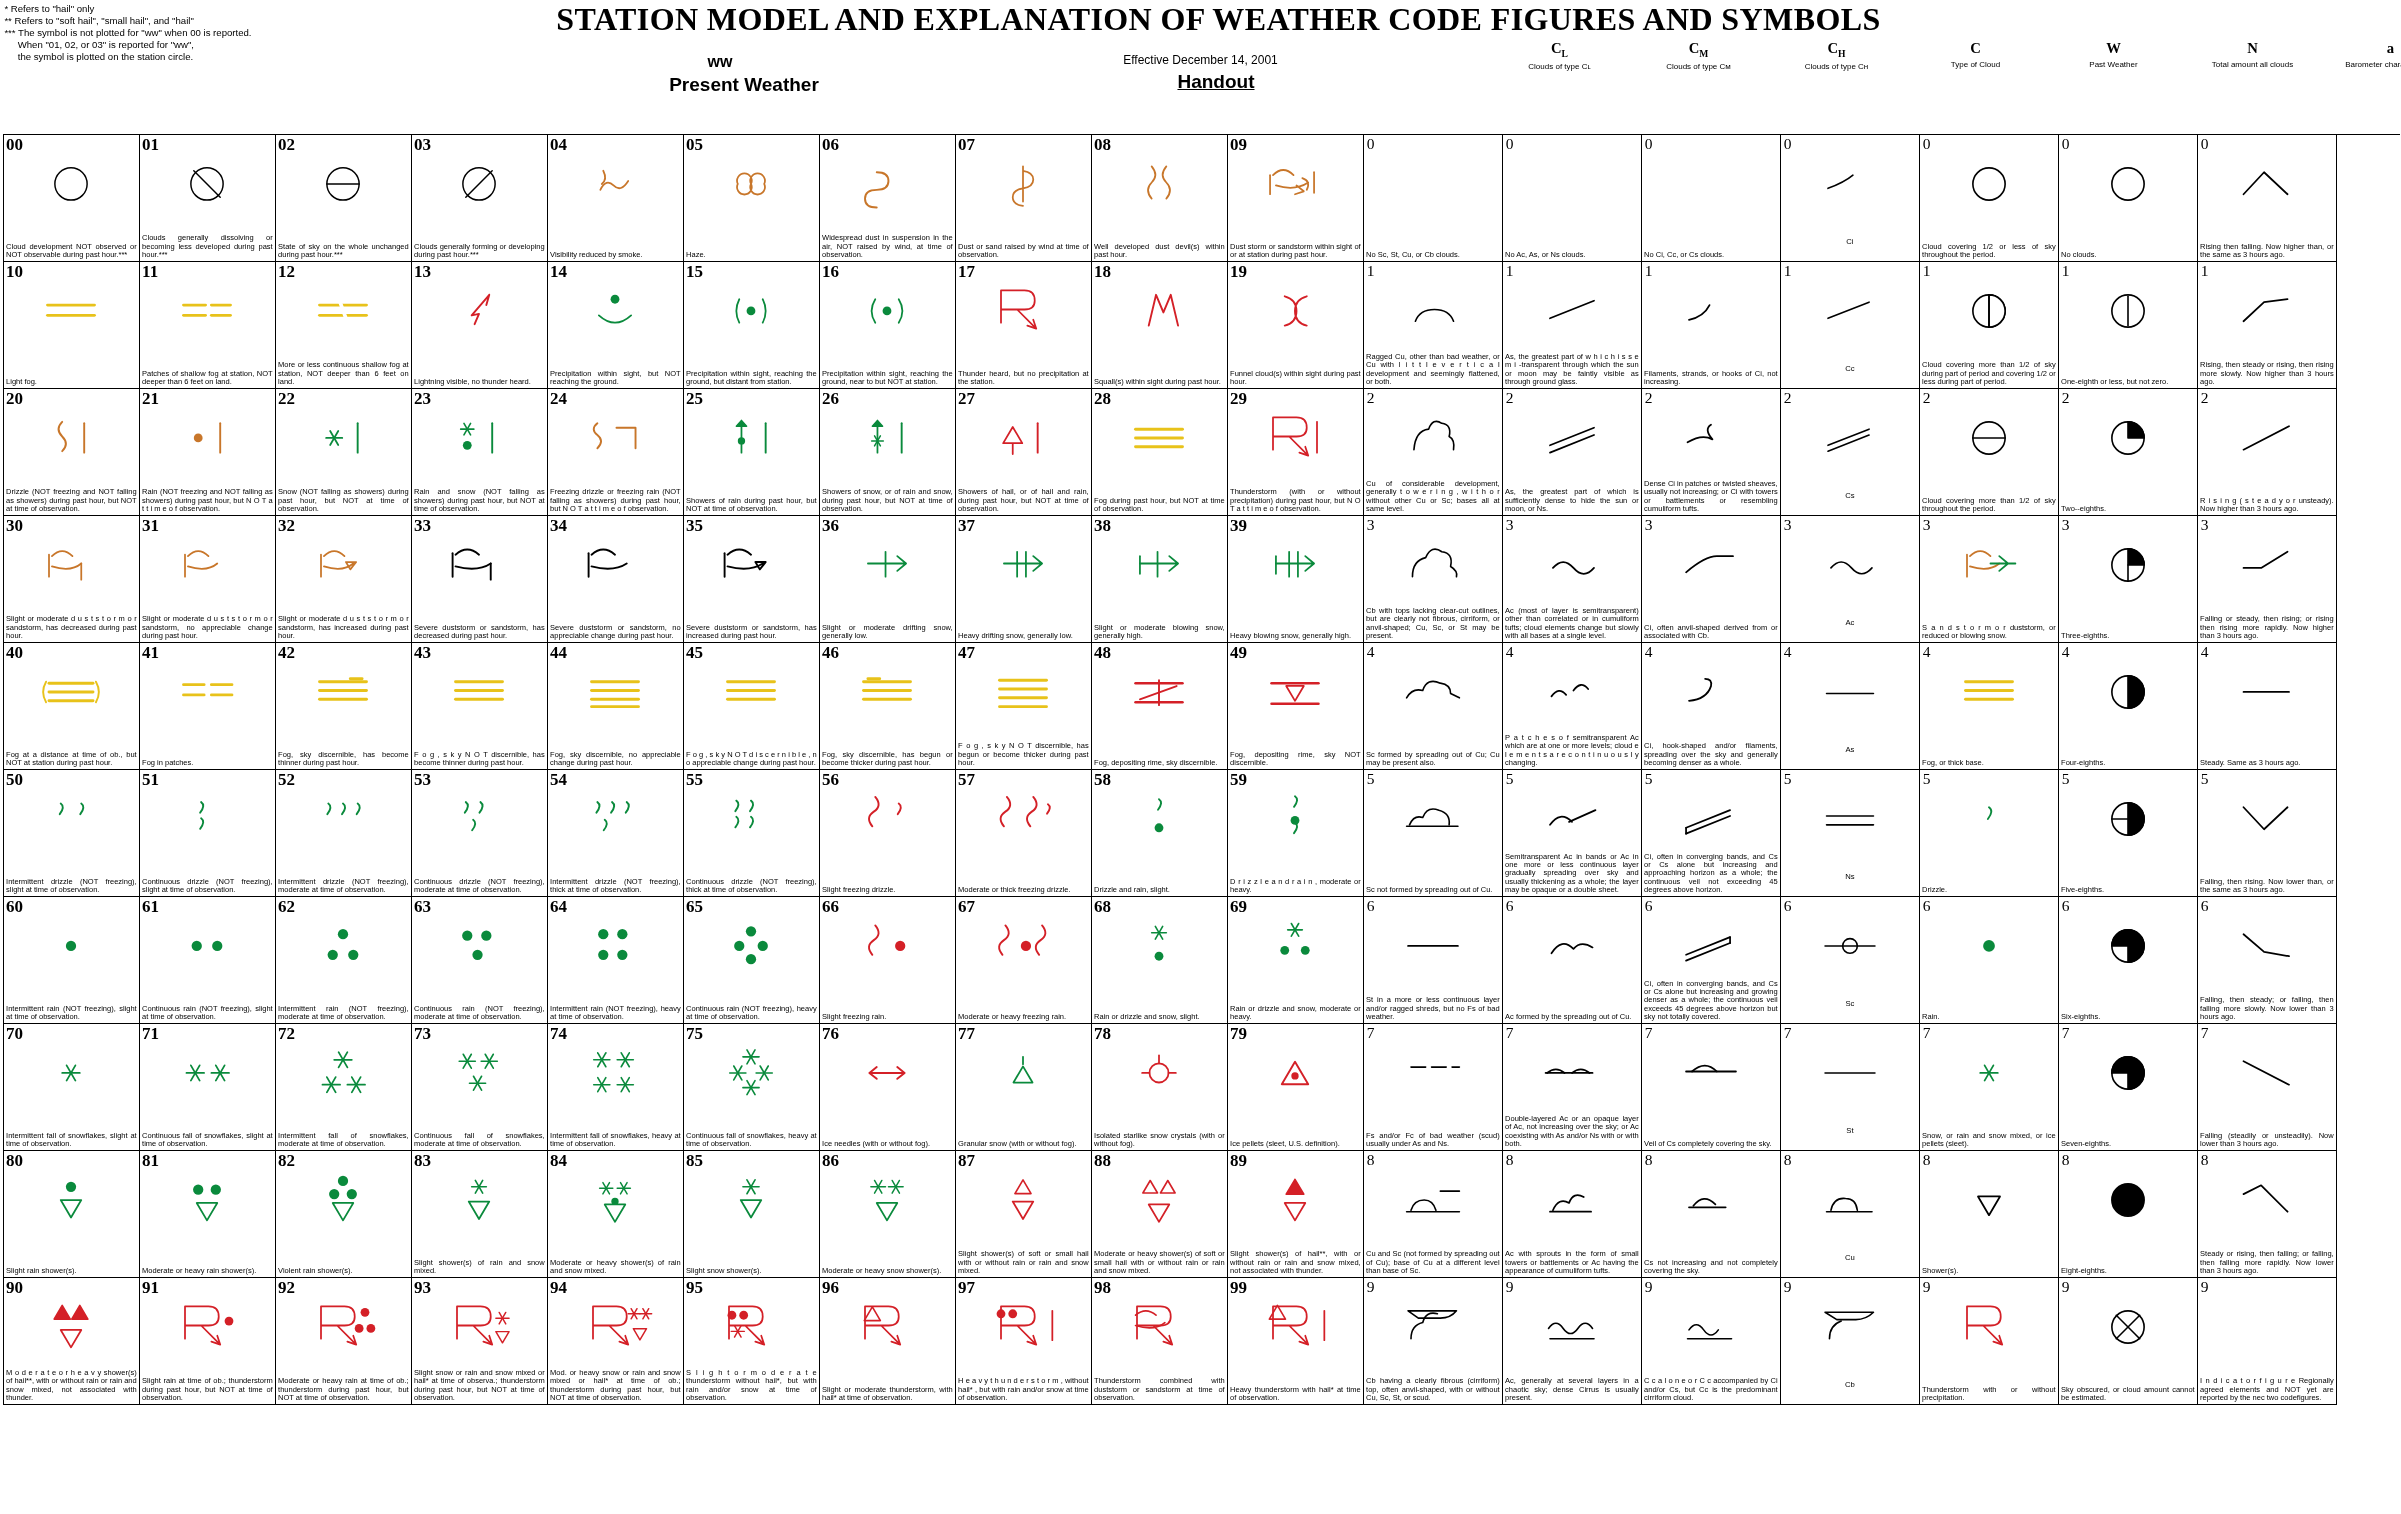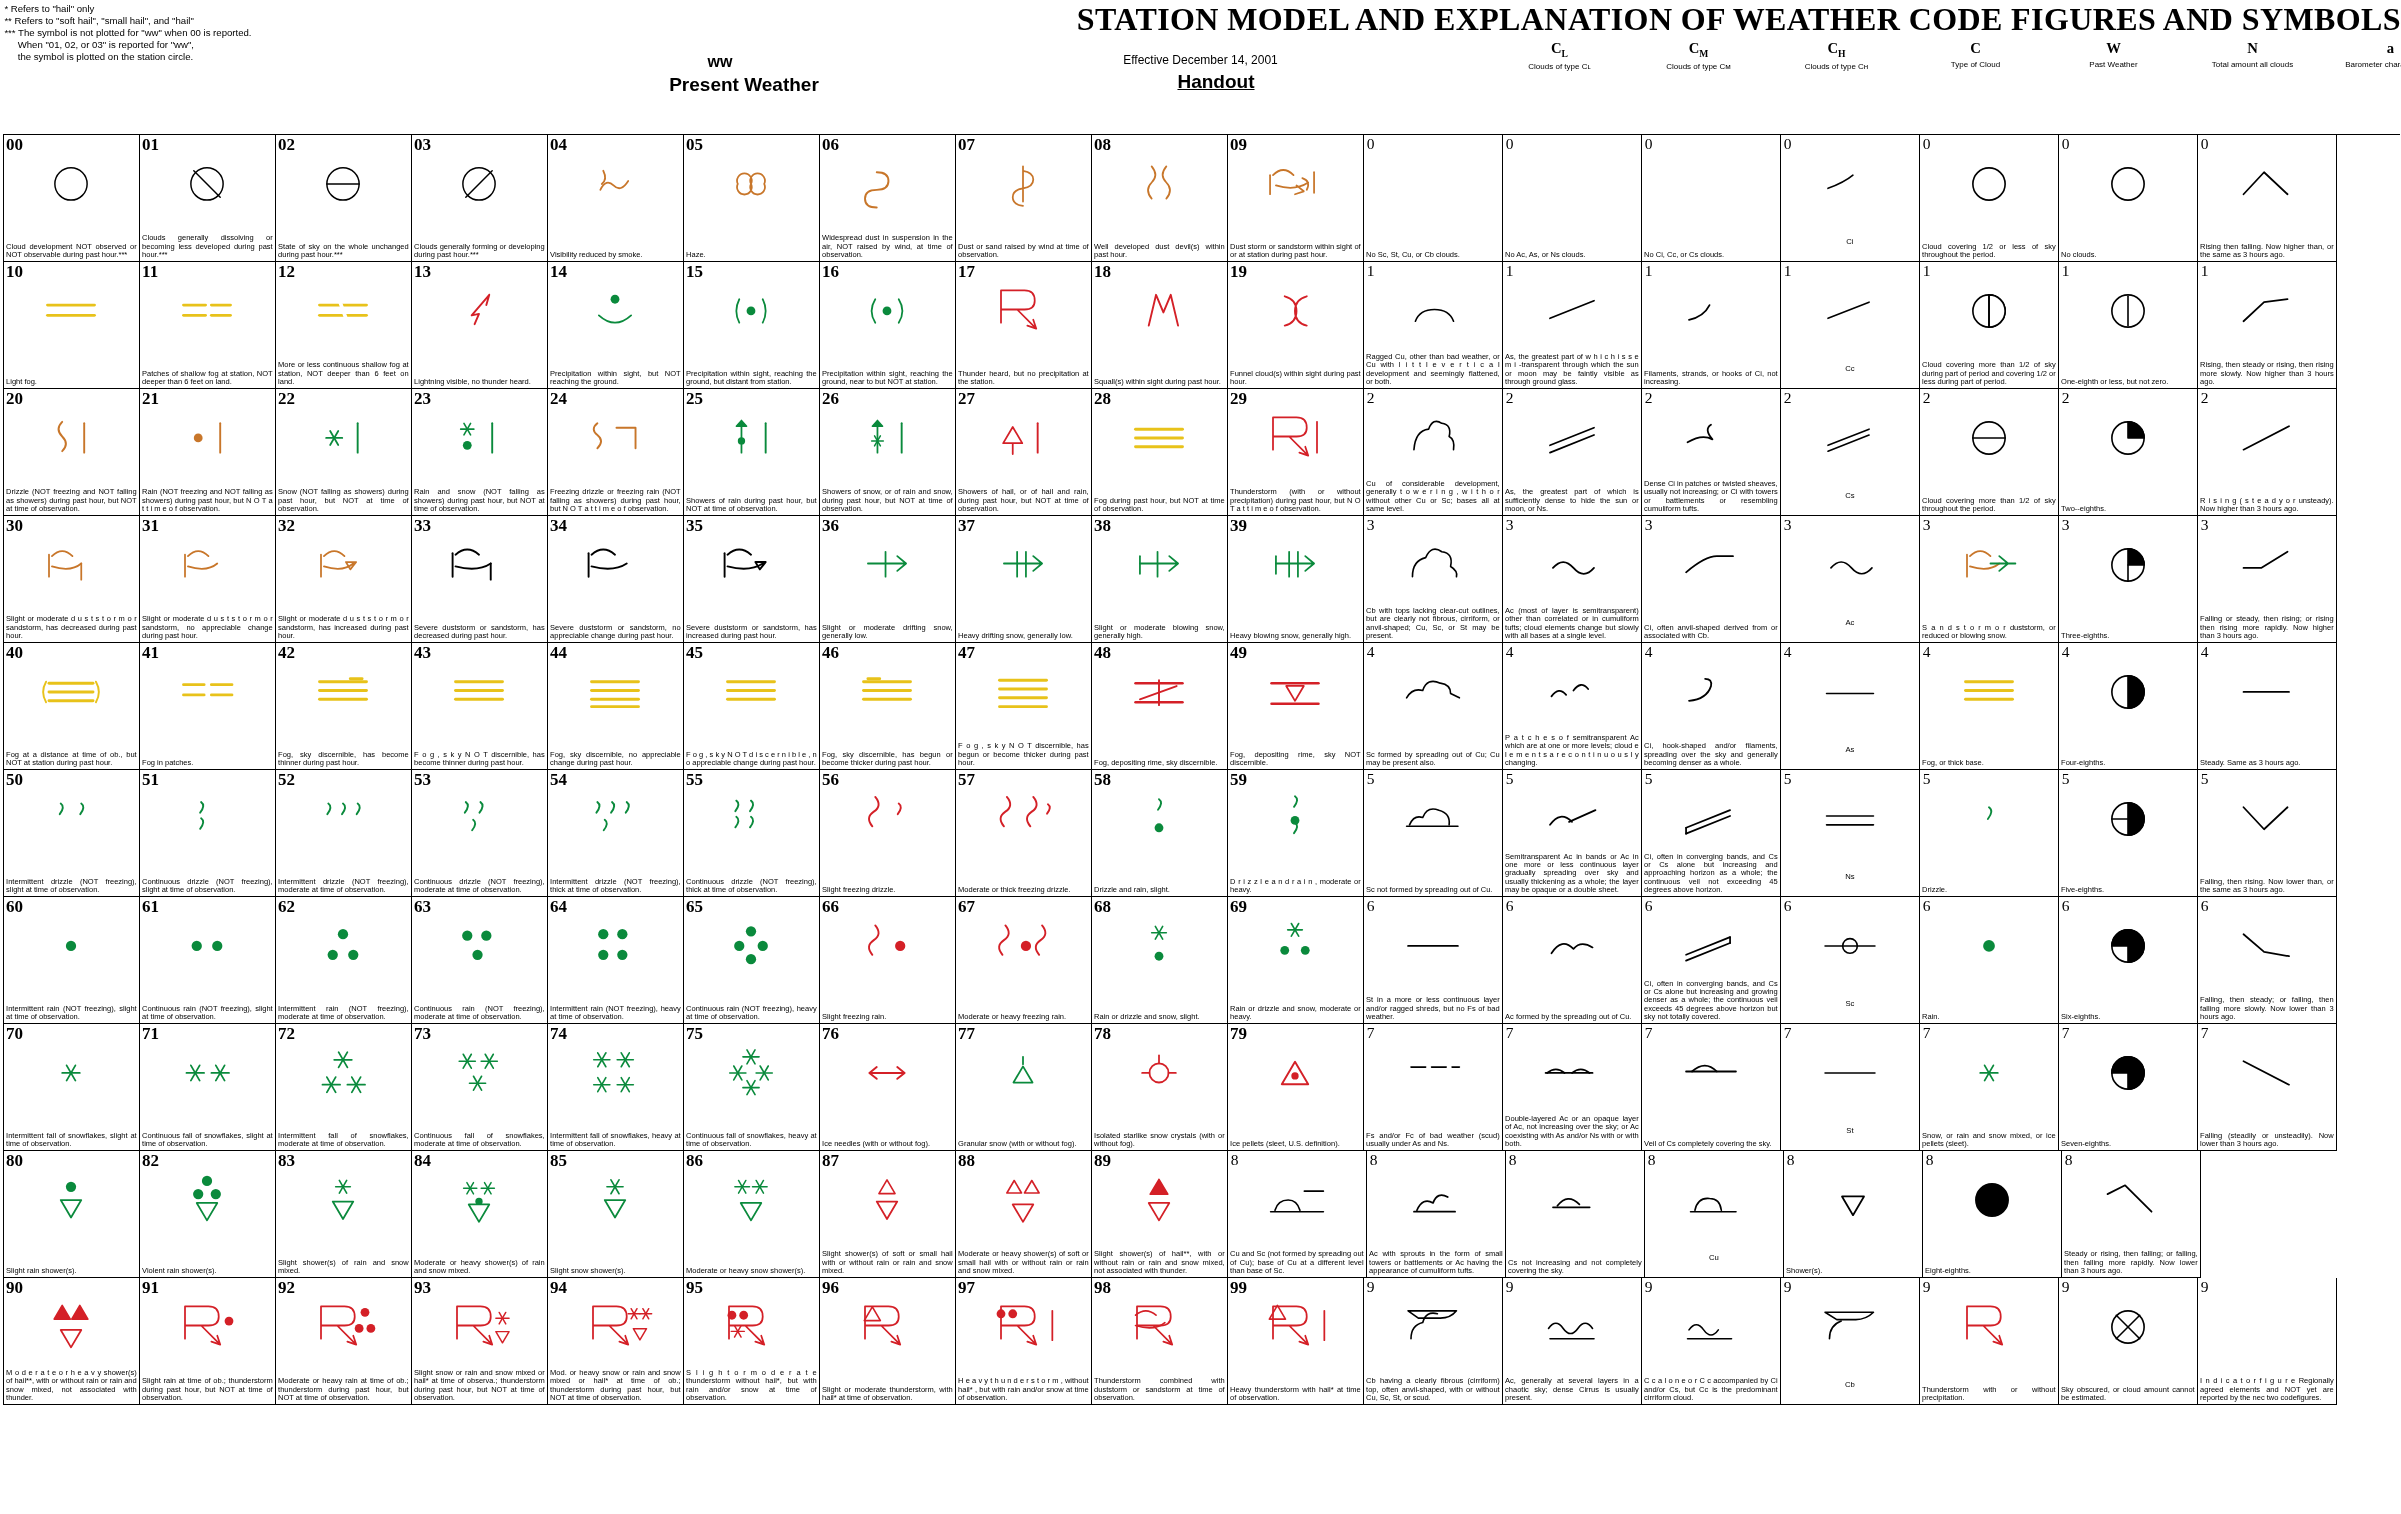--- a/index.html
+++ b/index.html
@@ -1,21 +1,21 @@
 <!DOCTYPE html>
 <html style="font-size:11.8px"><head>
 <meta charset="utf-8">
 <style>
   html,body{margin:0;padding:0;background:#fff;}
   body{width:2401px;height:1514px;font-family:"Liberation Sans",sans-serif;color:#000;overflow:hidden;}
   .page{position:relative;width:2401px;height:1514px;}
 
   
   .title{
-    text-align:right;font-family:"Liberation Serif",serif;font-weight:bold;
+    text-align:center;font-family:"Liberation Serif",serif;font-weight:bold;
     font-size:32px;letter-spacing:0.4px;line-height:1;padding-top:2.9px;padding-left:36px;
   }
   .subtitle{text-align:center;font-size:12px;margin-top:18px;font-family:"Liberation Sans",sans-serif;}
   .notes{position:absolute;left:4.4px;top:2.9px;font-size:9.6px;line-height:1.25;}
   .notes div{white-space:pre;}
   .ww-label{position:absolute;left:624px;top:53px;width:192px;text-align:center;font-weight:bold;font-size:16px;}
   .ww-sub{position:absolute;left:604px;top:74px;width:280px;text-align:center;font-weight:bold;font-size:19px;}
   .handout{position:absolute;left:1120px;top:71px;width:192px;text-align:center;font-weight:bold;font-size:19px;text-decoration:underline;}
 
   
@@ -1542,20 +1542,31 @@
           <div class="num">80</div>
           <div class="sym">
             <svg width="88" height="59" viewBox="0 0 120 80">
               <path d="M46 42.1 L74 42.1 L60 65.9 Z" stroke="#0a8a3c" fill="none" stroke-width="2.4" stroke-linecap="round" stroke-linejoin="round"></path>
               <circle cx="60" cy="24" r="7" fill="#0a8a3c"></circle>
             </svg>
           </div>
           <div class="desc j">Slight rain shower(s).</div>
         </div>
         <div class="cell ww-cell">
+          <div class="num">81</div>
+          <div class="sym">
+            <svg width="88" height="59" viewBox="0 0 120 80">
+              <path d="M46 46.1 L74 46.1 L60 69.9 Z" stroke="#0a8a3c" fill="none" stroke-width="2.4" stroke-linecap="round" stroke-linejoin="round"></path>
+              <circle cx="48" cy="28" r="7" fill="#0a8a3c"></circle>
+              <circle cx="72" cy="28" r="7" fill="#0a8a3c"></circle>
+            </svg>
+          </div>
+          <div class="desc j">Moderate or heavy rain shower(s).</div>
+        </div>
+        <div class="cell ww-cell">
           <div class="num">82</div>
           <div class="sym">
             <svg width="88" height="59" viewBox="0 0 120 80">
               <path d="M46 46.1 L74 46.1 L60 69.9 Z" stroke="#0a8a3c" fill="none" stroke-width="2.4" stroke-linecap="round" stroke-linejoin="round"></path>
               <circle cx="60" cy="16" r="7" fill="#0a8a3c"></circle>
               <circle cx="48" cy="34" r="7" fill="#0a8a3c"></circle>
               <circle cx="72" cy="34" r="7" fill="#0a8a3c"></circle>
             </svg>
           </div>
           <div class="desc j">Violent rain shower(s).</div>

